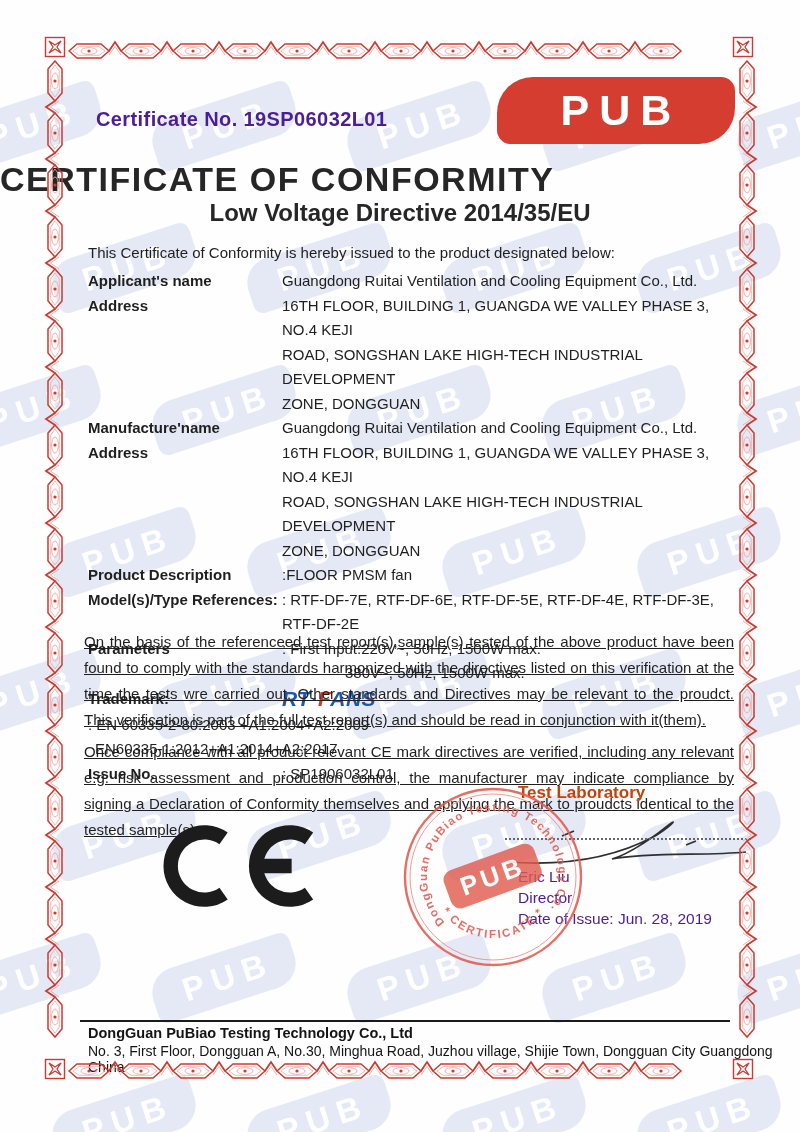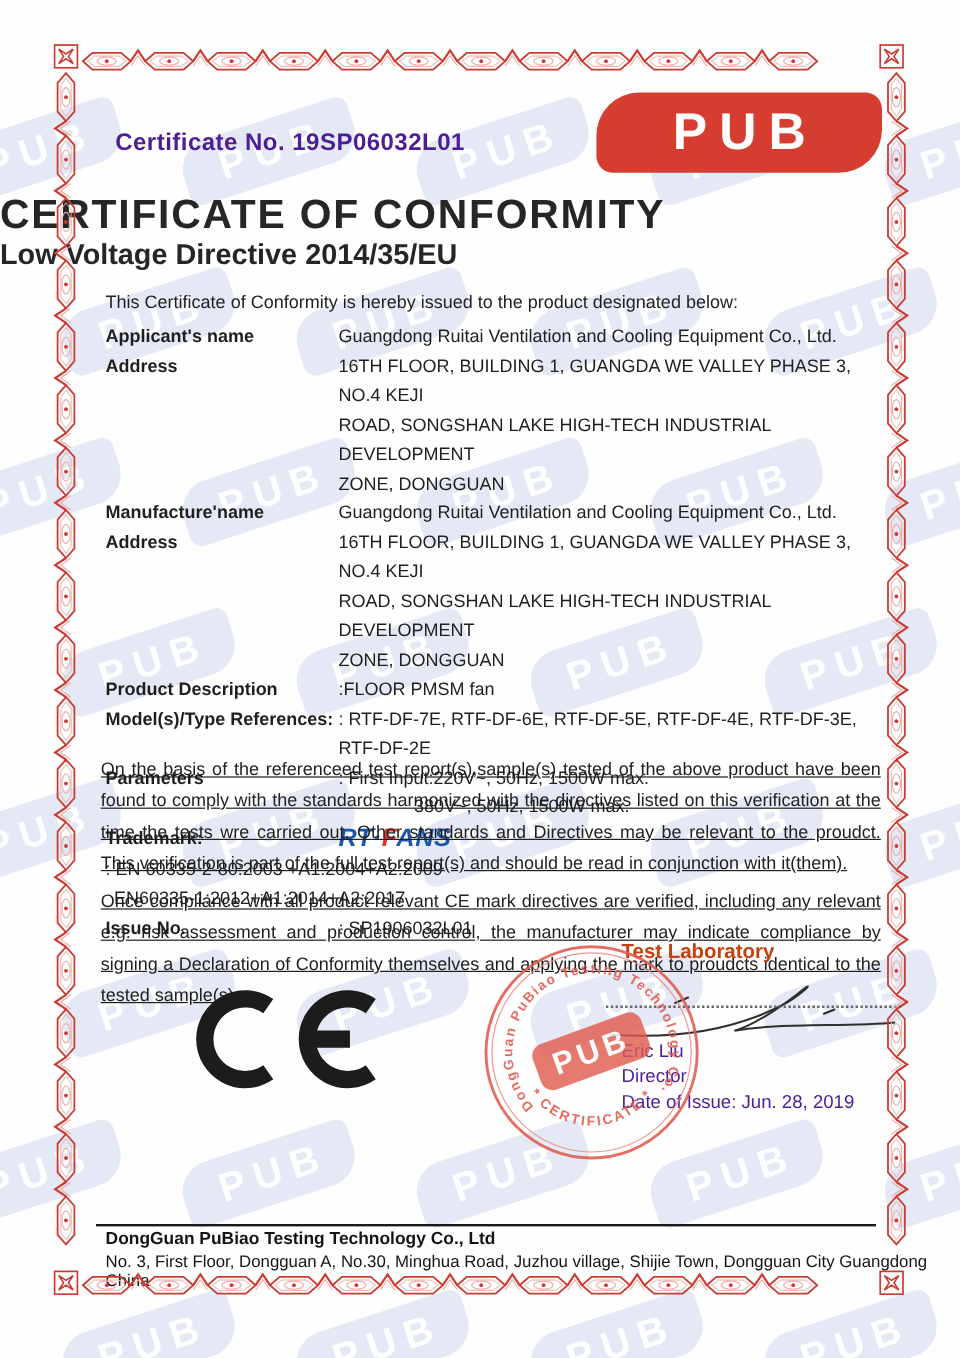--- a/index.html
+++ b/index.html
@@ -16,21 +16,21 @@
   .strip{position:absolute;}
   .corner{position:absolute;width:22px;height:22px;}
   
   .content{position:absolute;inset:0;z-index:2;}
   .cert-no{position:absolute;left:96px;top:90px;font-size:20px;font-weight:bold;color:#4c1d95;letter-spacing:0.4px;margin-top:18px;}
   .pub-logo{position:absolute;left:497px;top:77px;width:238px;height:67px;background:#d63d31;
             border-radius:36px 14px 36px 14px;display:flex;align-items:center;justify-content:center;}
   .pub-logo span{color:#fff;font-weight:bold;font-size:43px;letter-spacing:10px;padding-left:10px;}
   .title{position:absolute;left:0;top:160px;width:100%;font-size:34px;
          font-weight:bold;color:#262626;letter-spacing:1.5px;}
-  .subtitle{position:absolute;left:0;top:199px;width:100%;font-size:24px;
+  .subtitle{position:absolute;left:0;top:199px;width:100%;text-align:center;font-size:24px;
             font-weight:bold;color:#262626;}
   .intro{position:absolute;left:88px;top:244px;font-size:15px;}
   .details{position:absolute;left:88px;top:269px;width:644px;font-size:15px;line-height:24.5px;}
   .drow{display:flex;align-items:flex-start;}
   .dlabel{width:194px;font-weight:bold;flex:none;}
   .dval{flex:1;}
   .indent-param{padding-left:63px;}
   .indent-std{padding-left:7px;}
   .tm-row{height:27px;display:flex;align-items:center;}
   .tm-logo{font-size:21px;font-weight:bold;font-style:italic;letter-spacing:0.5px;}

